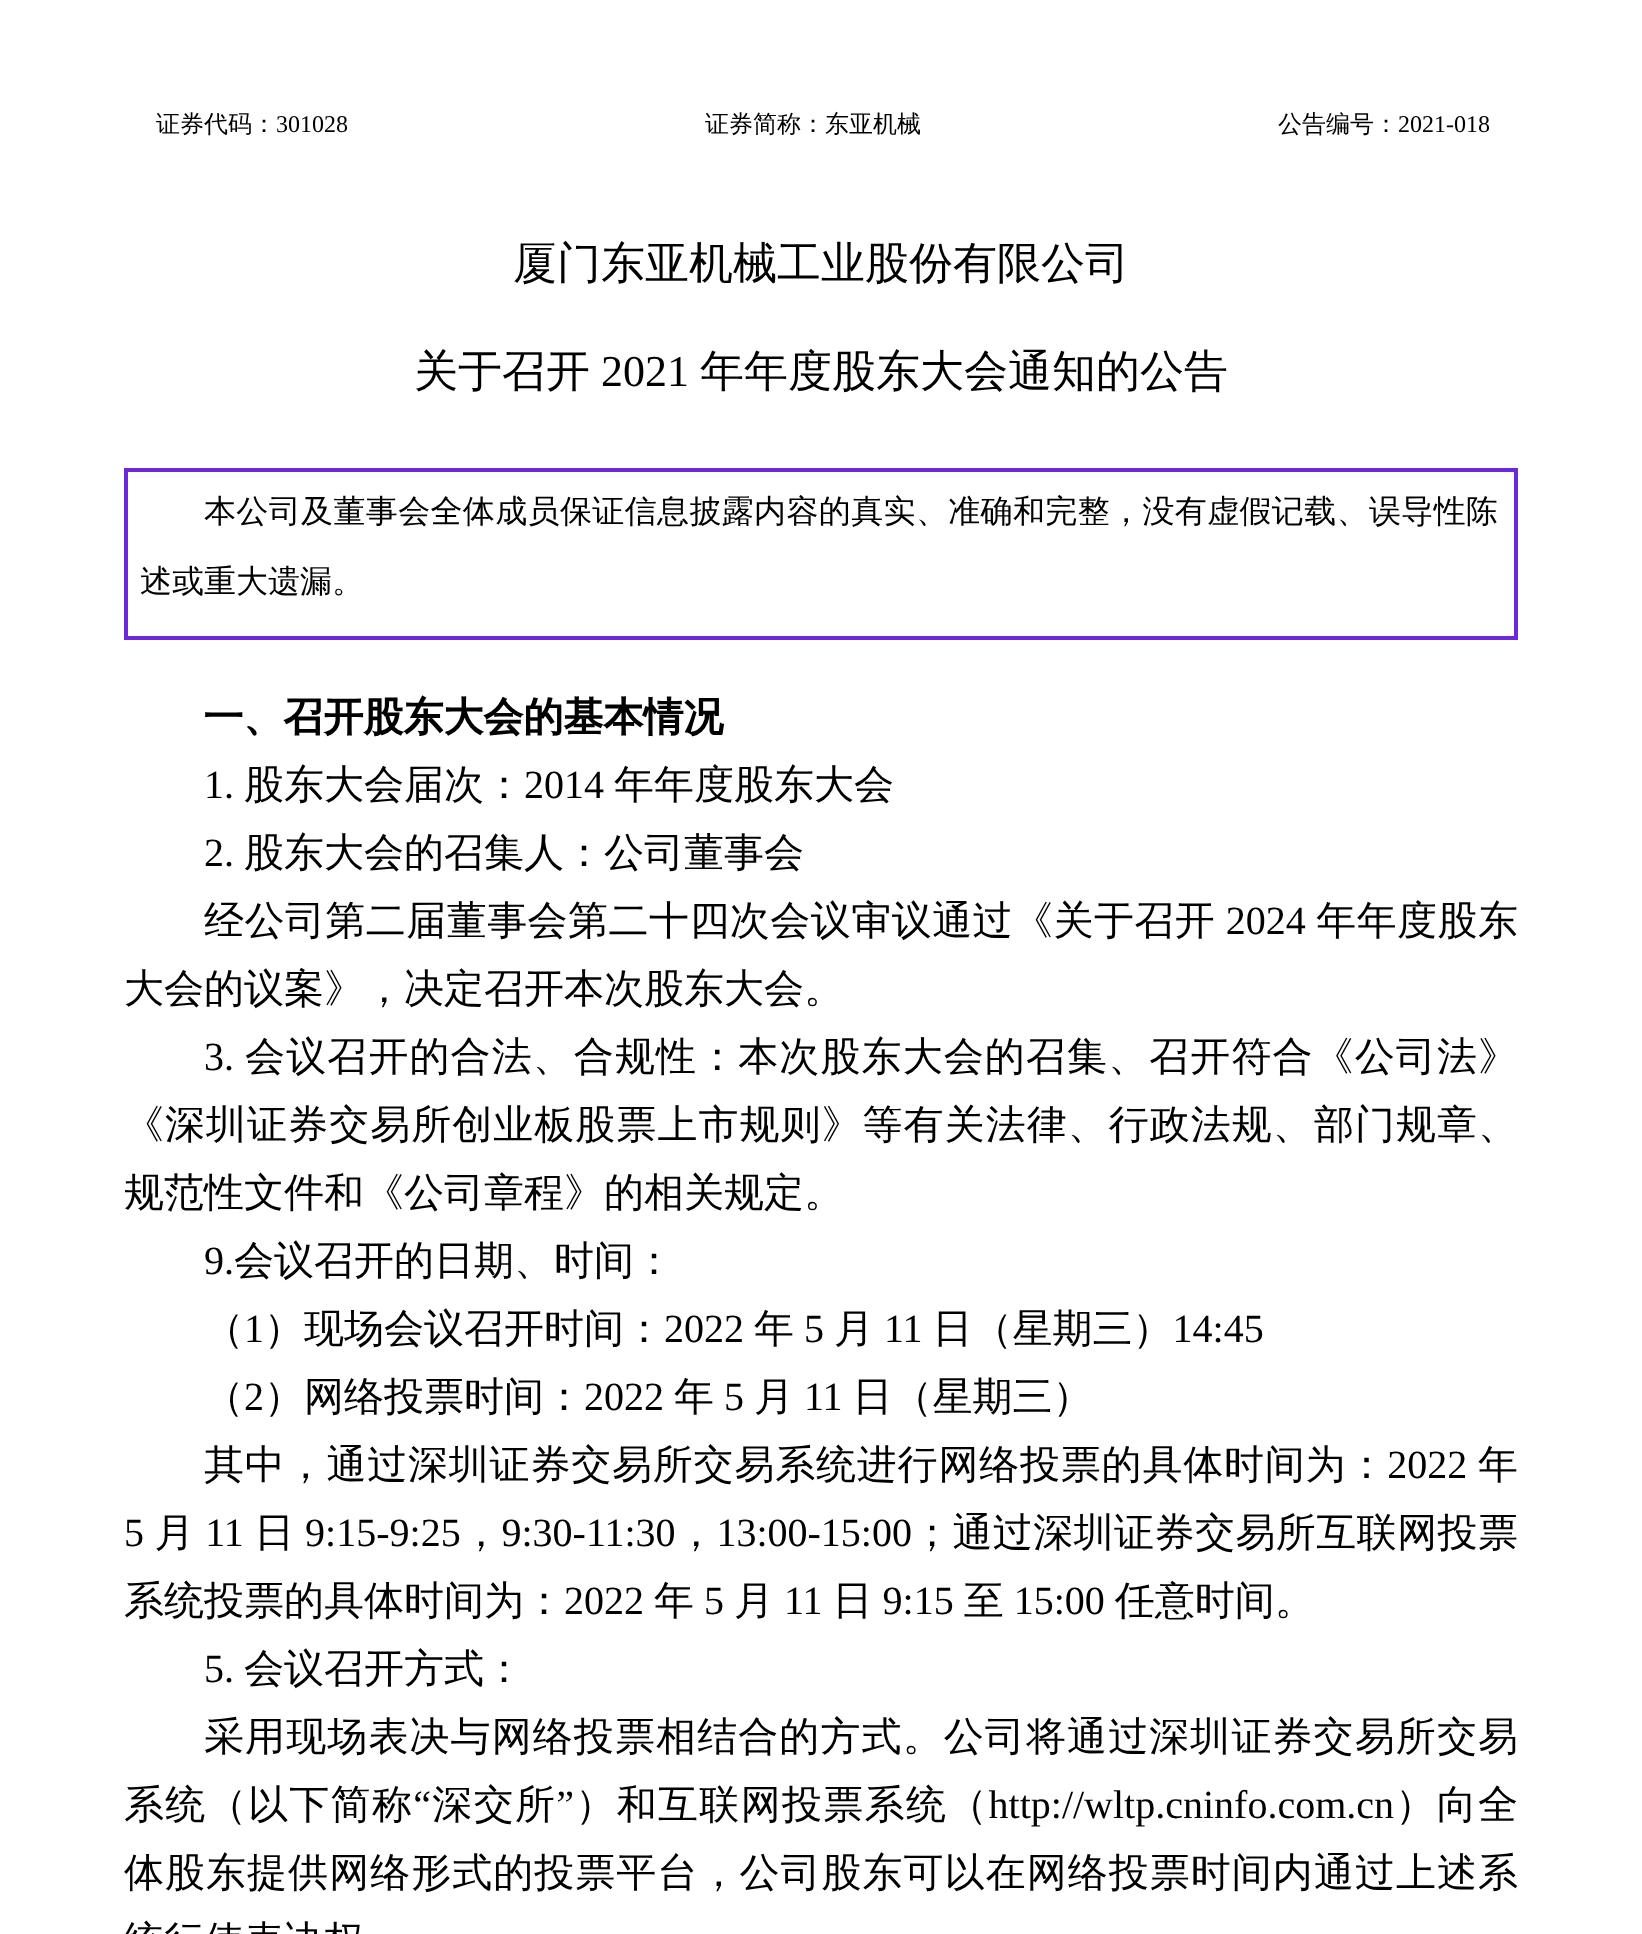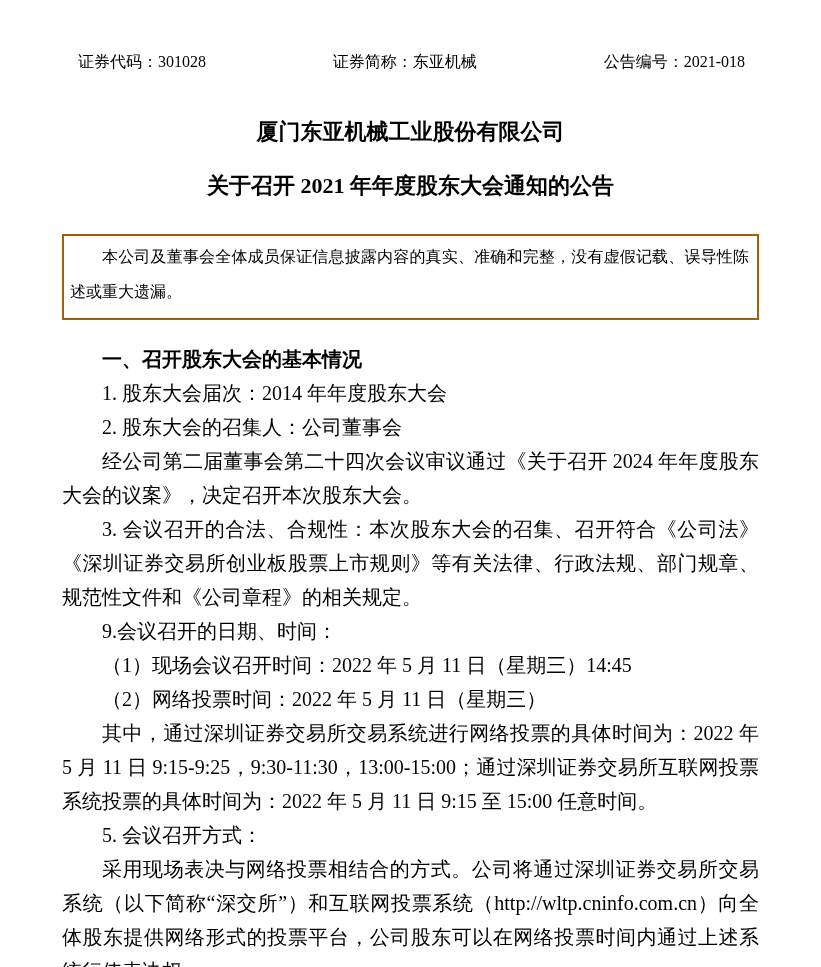--- a/index.html
+++ b/index.html
@@ -14,41 +14,41 @@
   }
   .page {
     width: 821px;
     height: 967px;
     padding: 52px 62px 0 62px;
   }
   .doc-header {
     display: flex;
     justify-content: space-between;
     align-items: baseline;
-    font-size: 16px;
+    font-size: 12px;
     line-height: 20px;
     padding: 0 14px 0 16px;
   }
   .title-company {
     margin: 44px 0 0 0;
     font-size: 22px;
-    font-weight: bold;
+    font-weight: normal;
     text-align: center;
     line-height: 32px;
   }
   .title-subject {
     margin: 22px 0 0 0;
     font-size: 22px;
-    font-weight: bold;
+    font-weight: normal;
     text-align: center;
     line-height: 32px;
   }
   .disclaimer-box {
     margin-top: 32px;
-    border: 2px solid #a16207;
+    border: 2px solid #6d28d9;
     padding: 3px 8px 9px 6px;
   }
   .disclaimer-box p {
     margin: 0;
     font-size: 16px;
     line-height: 35px;
     text-indent: 2em;
     text-align: justify;
   }
   .body-section {

